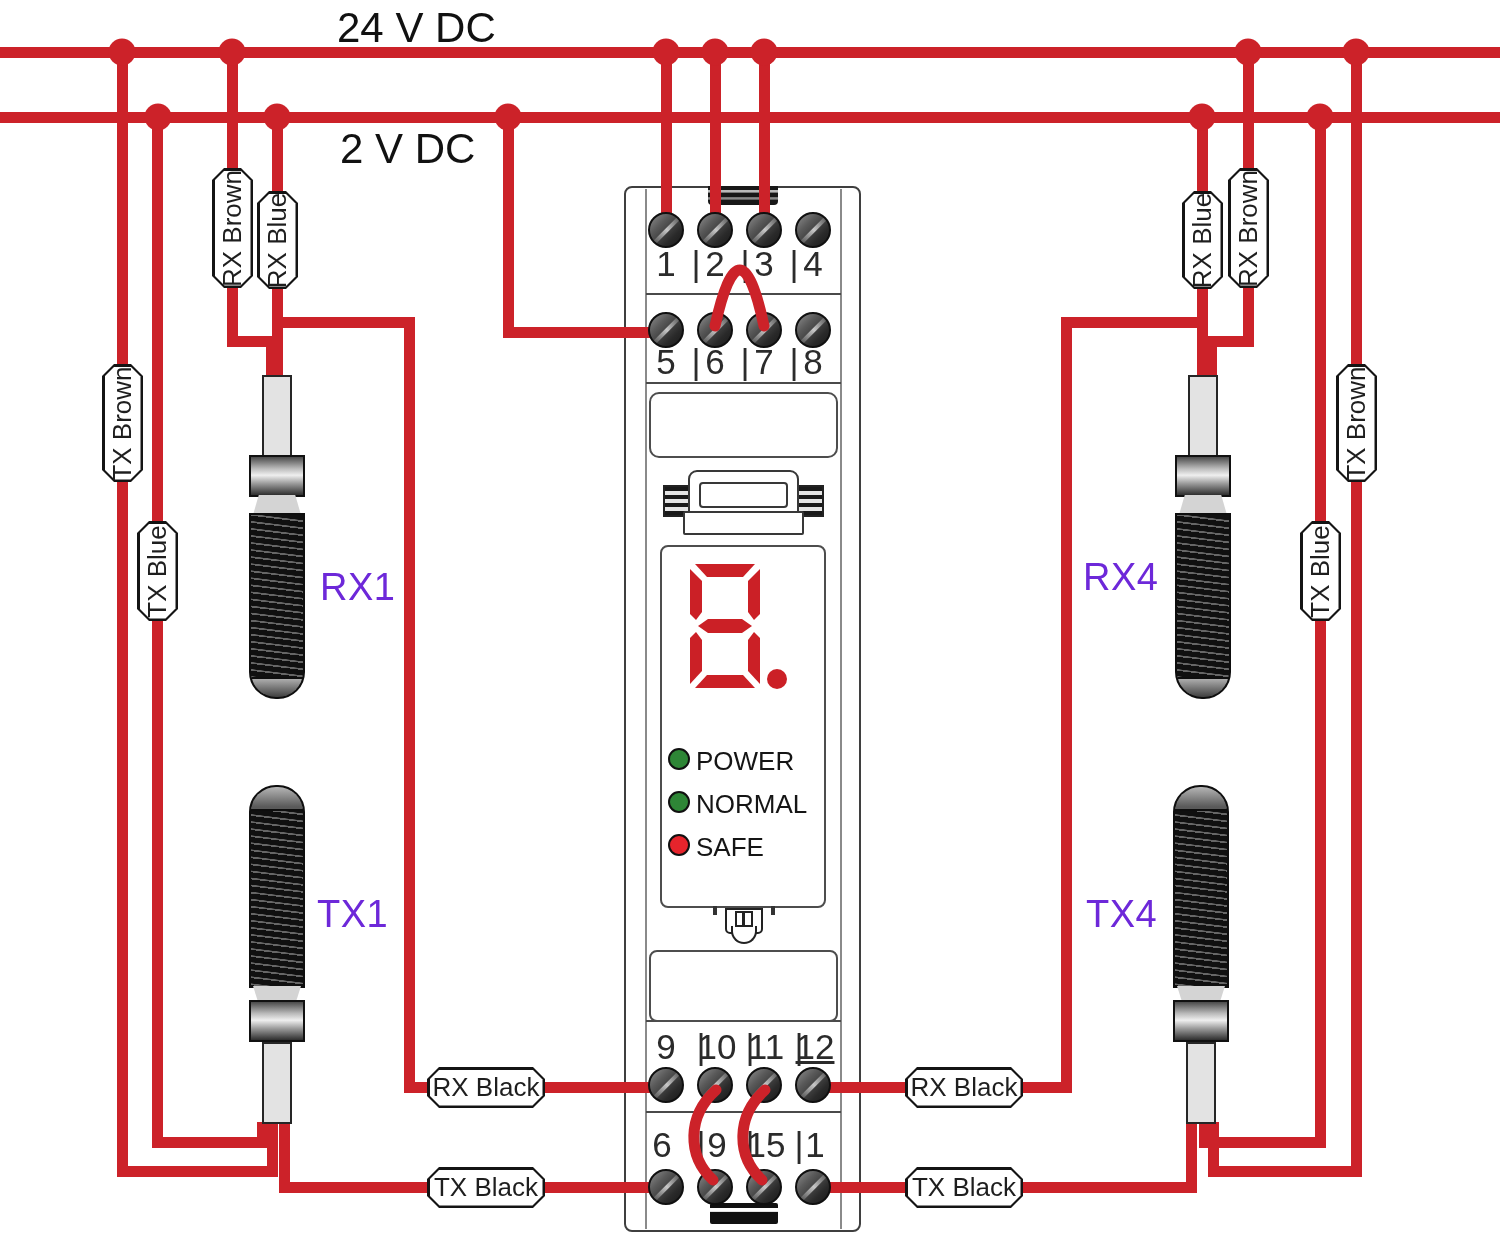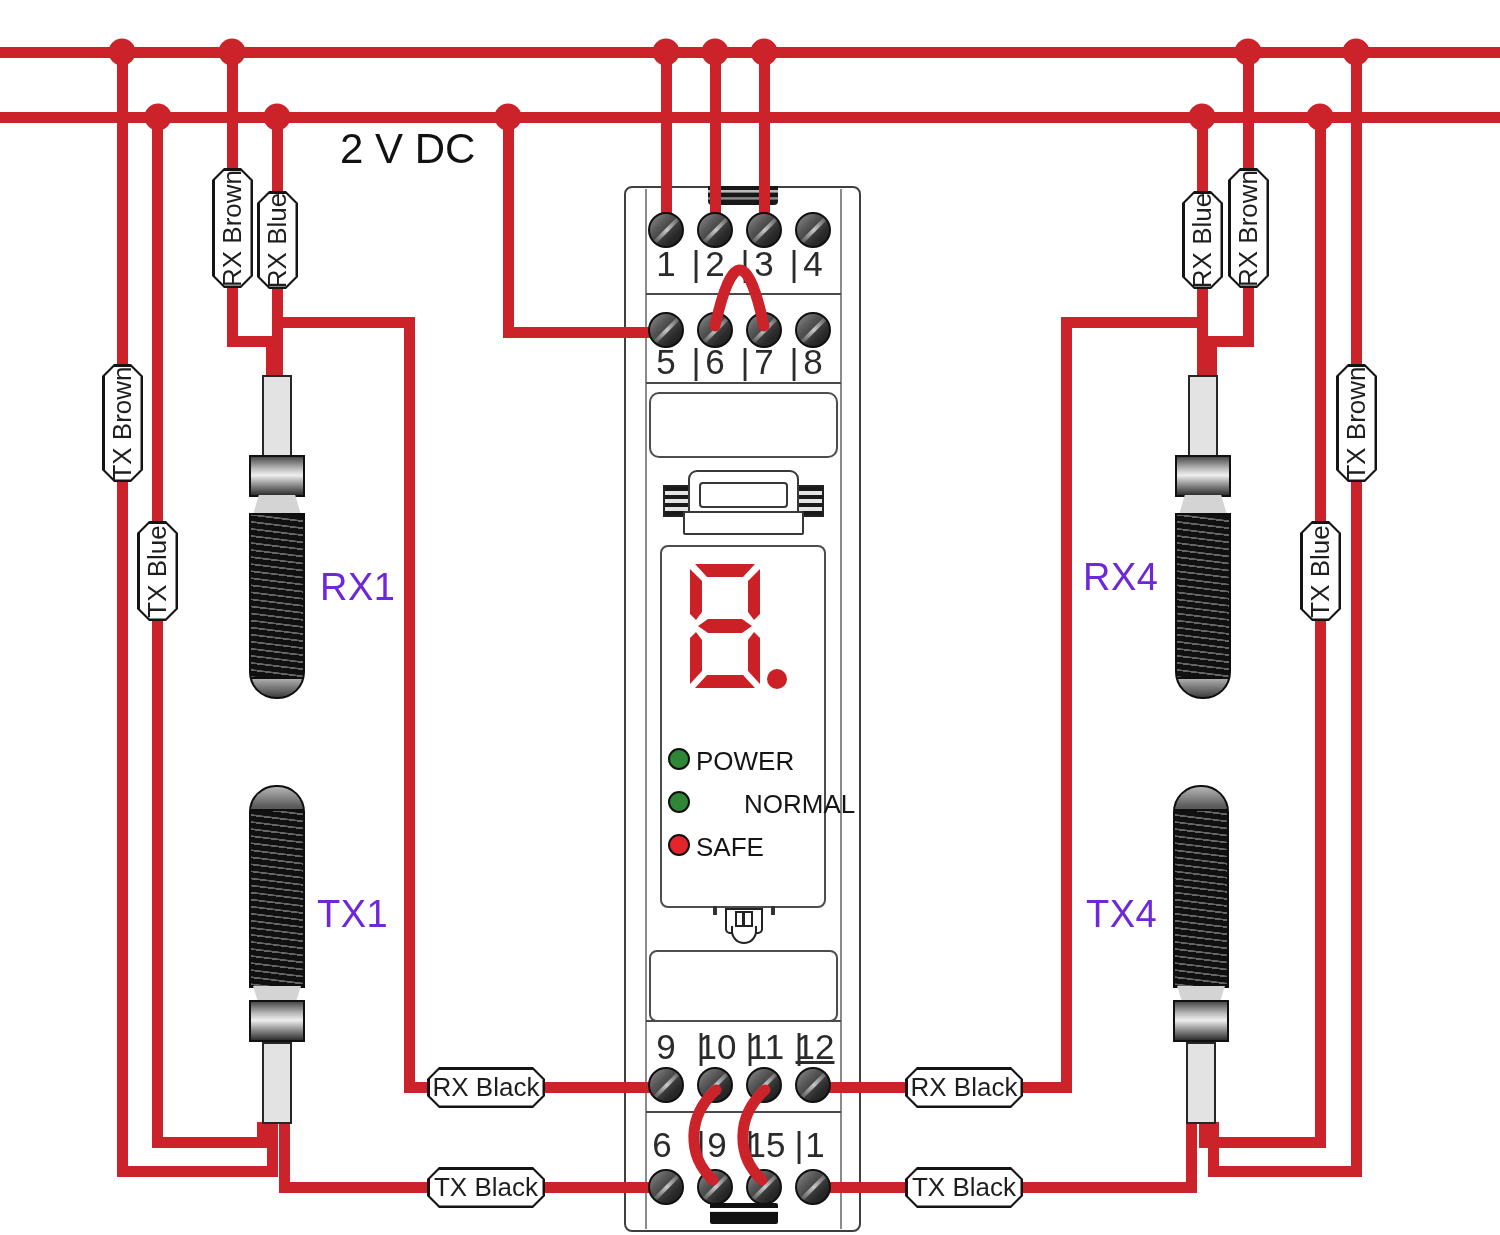--- a/index.html
+++ b/index.html
@@ -69,21 +69,21 @@
   <div style="position:absolute;left:796px;top:485px;width:28px;height:32px;border:2px solid #222;box-sizing:border-box;background:repeating-linear-gradient(180deg,#1a1a1a 0 4px,#e5e5e5 4px 8px);"></div>
   <div style="position:absolute;left:688px;top:470px;width:111px;height:50px;border:2.5px solid #383838;border-radius:9px;background:#fff;box-sizing:border-box;"></div>
   <div style="position:absolute;left:683px;top:511px;width:121px;height:24px;border:2px solid #383838;border-radius:2px;background:#fff;box-sizing:border-box;"></div>
   <div style="position:absolute;left:699px;top:482px;width:89px;height:26px;border:2px solid #383838;border-radius:4px;background:#fff;box-sizing:border-box;"></div>
 
   <div class="panel" style="left:660px;top:545px;width:166px;height:363px;border-radius:8px;"></div>
 
   <div class="led" style="left:668px;top:748px;background:var(--ledg);"></div>
   <div class="ledlabel" style="left:696px;top:748px;">POWER</div>
   <div class="led" style="left:668px;top:791px;background:var(--ledg);"></div>
-  <div class="ledlabel" style="left:696px;top:791px;margin-left:48px;">NORMAL</div>
+  <div class="ledlabel" style="left:696px;top:791px;">NORMAL</div>
   <div class="led" style="left:668px;top:834px;background:var(--ledr);"></div>
   <div class="ledlabel" style="left:696px;top:834px;">SAFE</div>
 
   <div style="position:absolute;left:713px;top:906px;width:4px;height:9px;background:#333;"></div>
   <div style="position:absolute;left:771px;top:906px;width:4px;height:9px;background:#333;"></div>
   <div style="position:absolute;left:725px;top:908px;width:38px;height:26px;border:2px solid #222;border-radius:0 0 5px 5px;background:#fff;box-sizing:border-box;"></div>
   <div style="position:absolute;left:731px;top:926px;width:26px;height:18px;border:2px solid #222;border-top:none;border-radius:0 0 14px 14px;background:#fff;box-sizing:border-box;"></div>
   <div style="position:absolute;left:735px;top:911px;width:18px;height:16px;border:2px solid #222;background:#fff;box-sizing:border-box;"></div>
   <div style="position:absolute;left:742px;top:911px;width:3px;height:16px;background:#222;"></div>
 
@@ -278,19 +278,20 @@
   <div class="tag v" style="left:1300px;top:521px;width:41px;height:100px;">
       <span>TX Blue</span>
     </div>
   <div class="tag" style="left:905px;top:1067px;width:118px;height:41px;">
       <span>RX Black</span>
     </div>
   <div class="tag" style="left:905px;top:1167px;width:118px;height:41px;">
       <span>TX Black</span>
     </div>
 
+  <div class="railtext" style="left:337px;top:4px;">24 V DC</div>
   <div class="railtext" style="left:340px;top:125px;">2 V DC</div>
   <div class="sensortext" style="left:320px;top:566px;">RX1</div>
   <div class="sensortext" style="left:317px;top:893px;">TX1</div>
   <div class="sensortext" style="left:1083px;top:556px;">RX4</div>
   <div class="sensortext" style="left:1086px;top:893px;">TX4</div>
 
 </div>
 
 </body></html>

